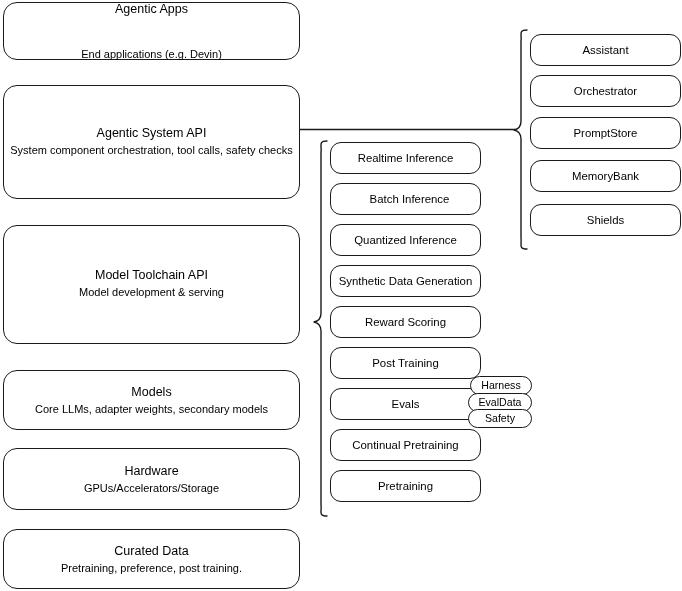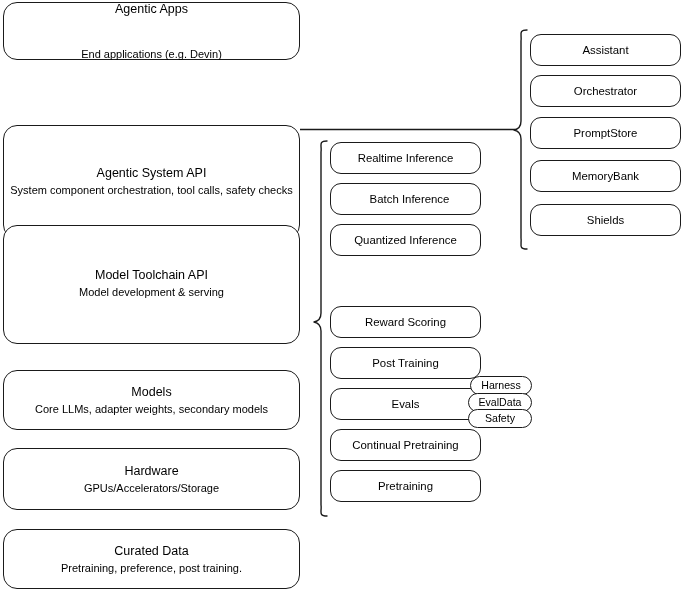--- a/index.html
+++ b/index.html
@@ -95,21 +95,21 @@
 </head>
 <body>
 
 <div id="canvas">
 
   <div class="box layer-box" style="left:3px; top:2px; width:297px; height:58px;gap:28px;">
     <div class="layer-title">Agentic Apps</div>
     <div class="layer-sub">End applications (e.g. Devin)</div>
   </div>
 
-  <div class="box layer-box" style="left:3px; top:85px; width:297px; height:114px; justify-content:flex-start; padding-top:39px;margin-top:40px;">
+  <div class="box layer-box" style="left:3px; top:85px; width:297px; height:114px; justify-content:flex-start; padding-top:39px;">
     <div class="layer-title">Agentic System API</div>
     <div class="layer-sub">System component orchestration, tool calls, safety checks</div>
   </div>
 
   <div class="box layer-box" style="left:3px; top:225px; width:297px; height:119px; justify-content:flex-start; padding-top:41px;">
     <div class="layer-title">Model Toolchain API</div>
     <div class="layer-sub">Model development &amp; serving</div>
   </div>
 
   <div class="box layer-box" style="left:3px; top:370px; width:297px; height:60px;">
@@ -128,20 +128,23 @@
   </div>
 
   <div class="box cap-box" style="left:330px; top:142px; width:151px; height:32px;">
     <div class="cap-label">Realtime Inference</div>
   </div>
   <div class="box cap-box" style="left:330px; top:183px; width:151px; height:32px;padding-left:8px;">
     <div class="cap-label">Batch Inference</div>
   </div>
   <div class="box cap-box" style="left:330px; top:224px; width:151px; height:32px;">
     <div class="cap-label">Quantized Inference</div>
+  </div>
+  <div class="box cap-box" style="left:330px; top:265px; width:151px; height:32px;">
+    <div class="cap-label">Synthetic Data Generation</div>
   </div>
   <div class="box cap-box" style="left:330px; top:306px; width:151px; height:32px;">
     <div class="cap-label">Reward Scoring</div>
   </div>
   <div class="box cap-box" style="left:330px; top:388px; width:151px; height:32px;">
     <div class="cap-label">Evals</div>
   </div>
   <div class="box cap-box" style="left:330px; top:347px; width:151px; height:32px;">
     <div class="cap-label">Post Training</div>
   </div>

